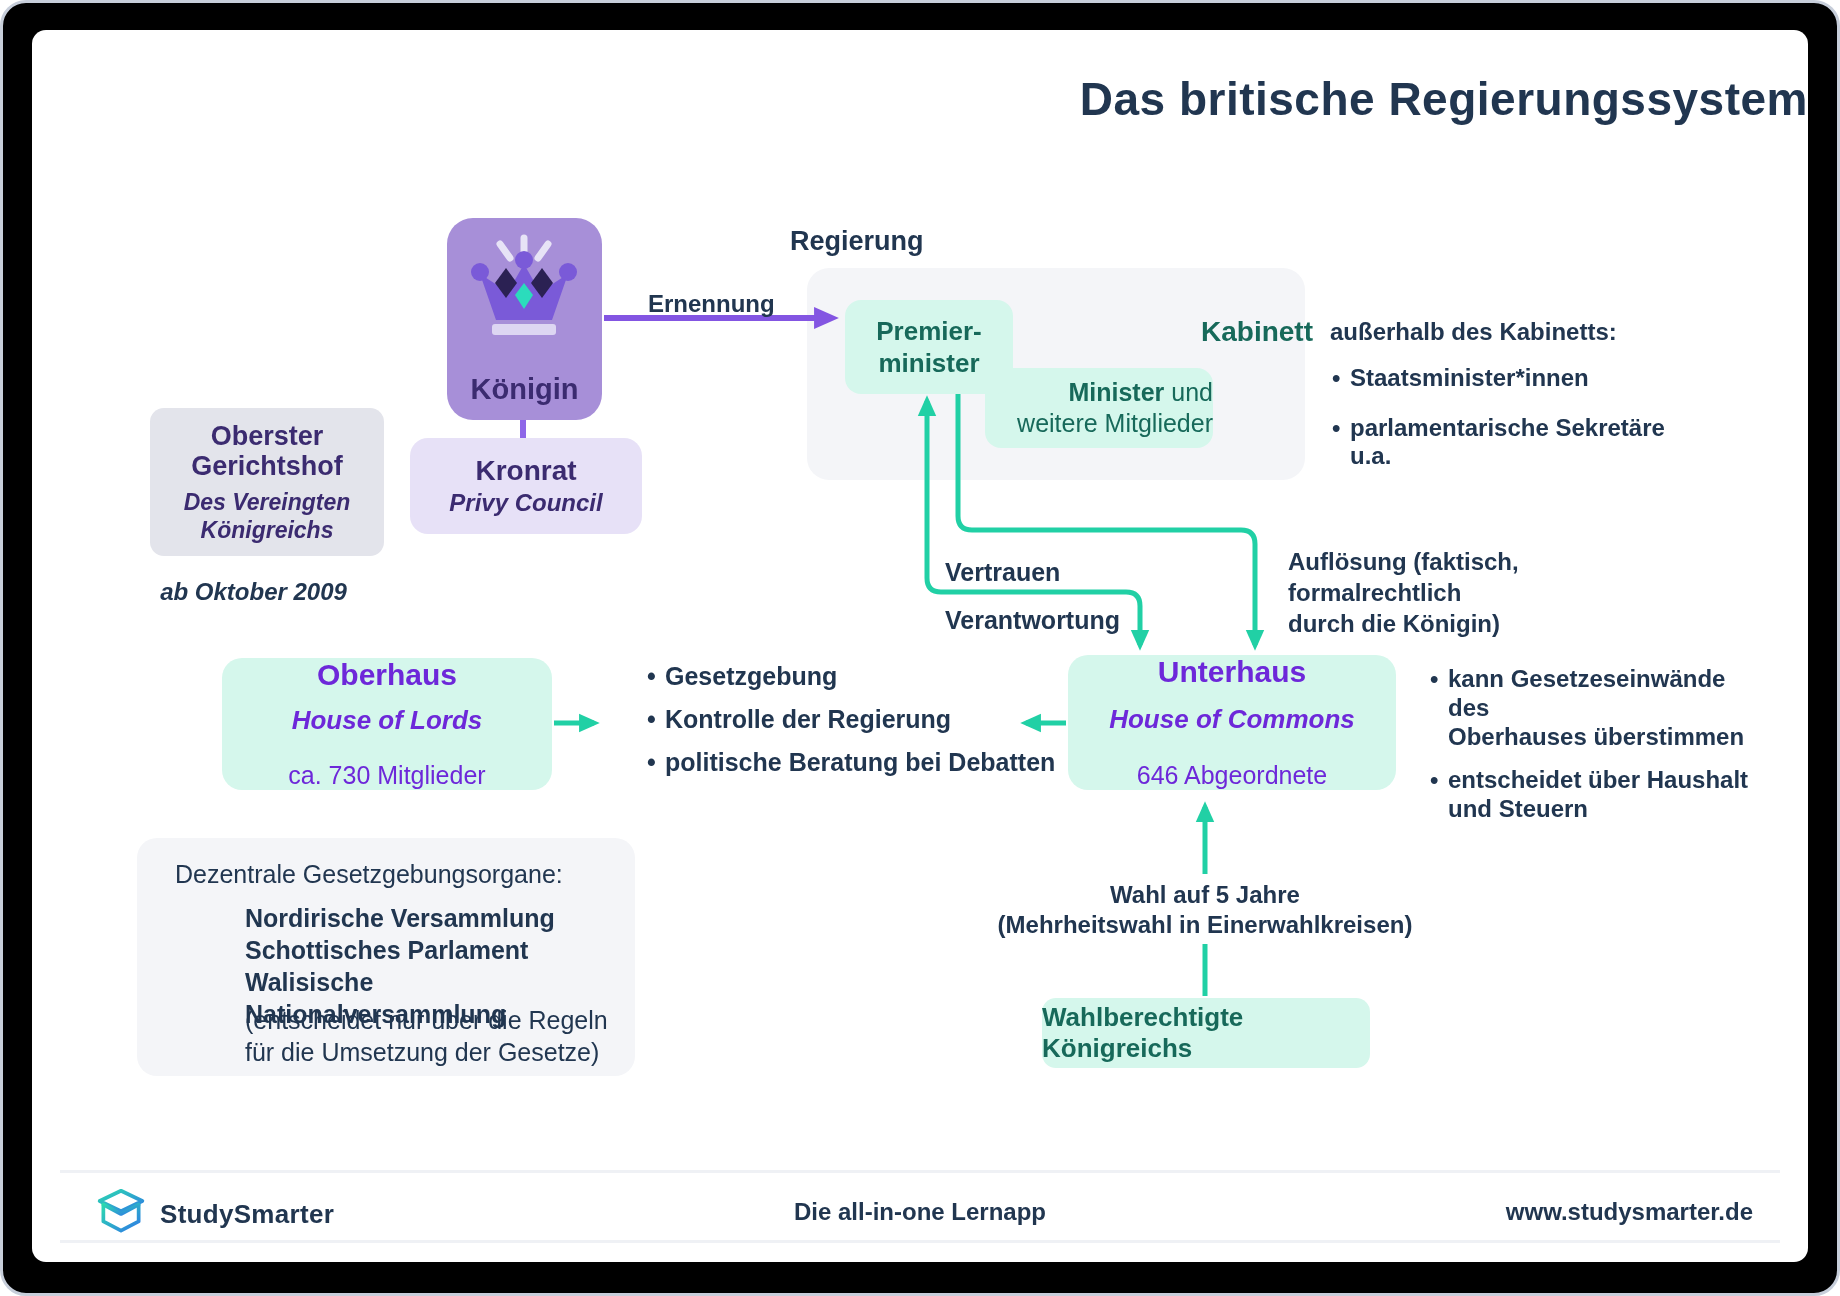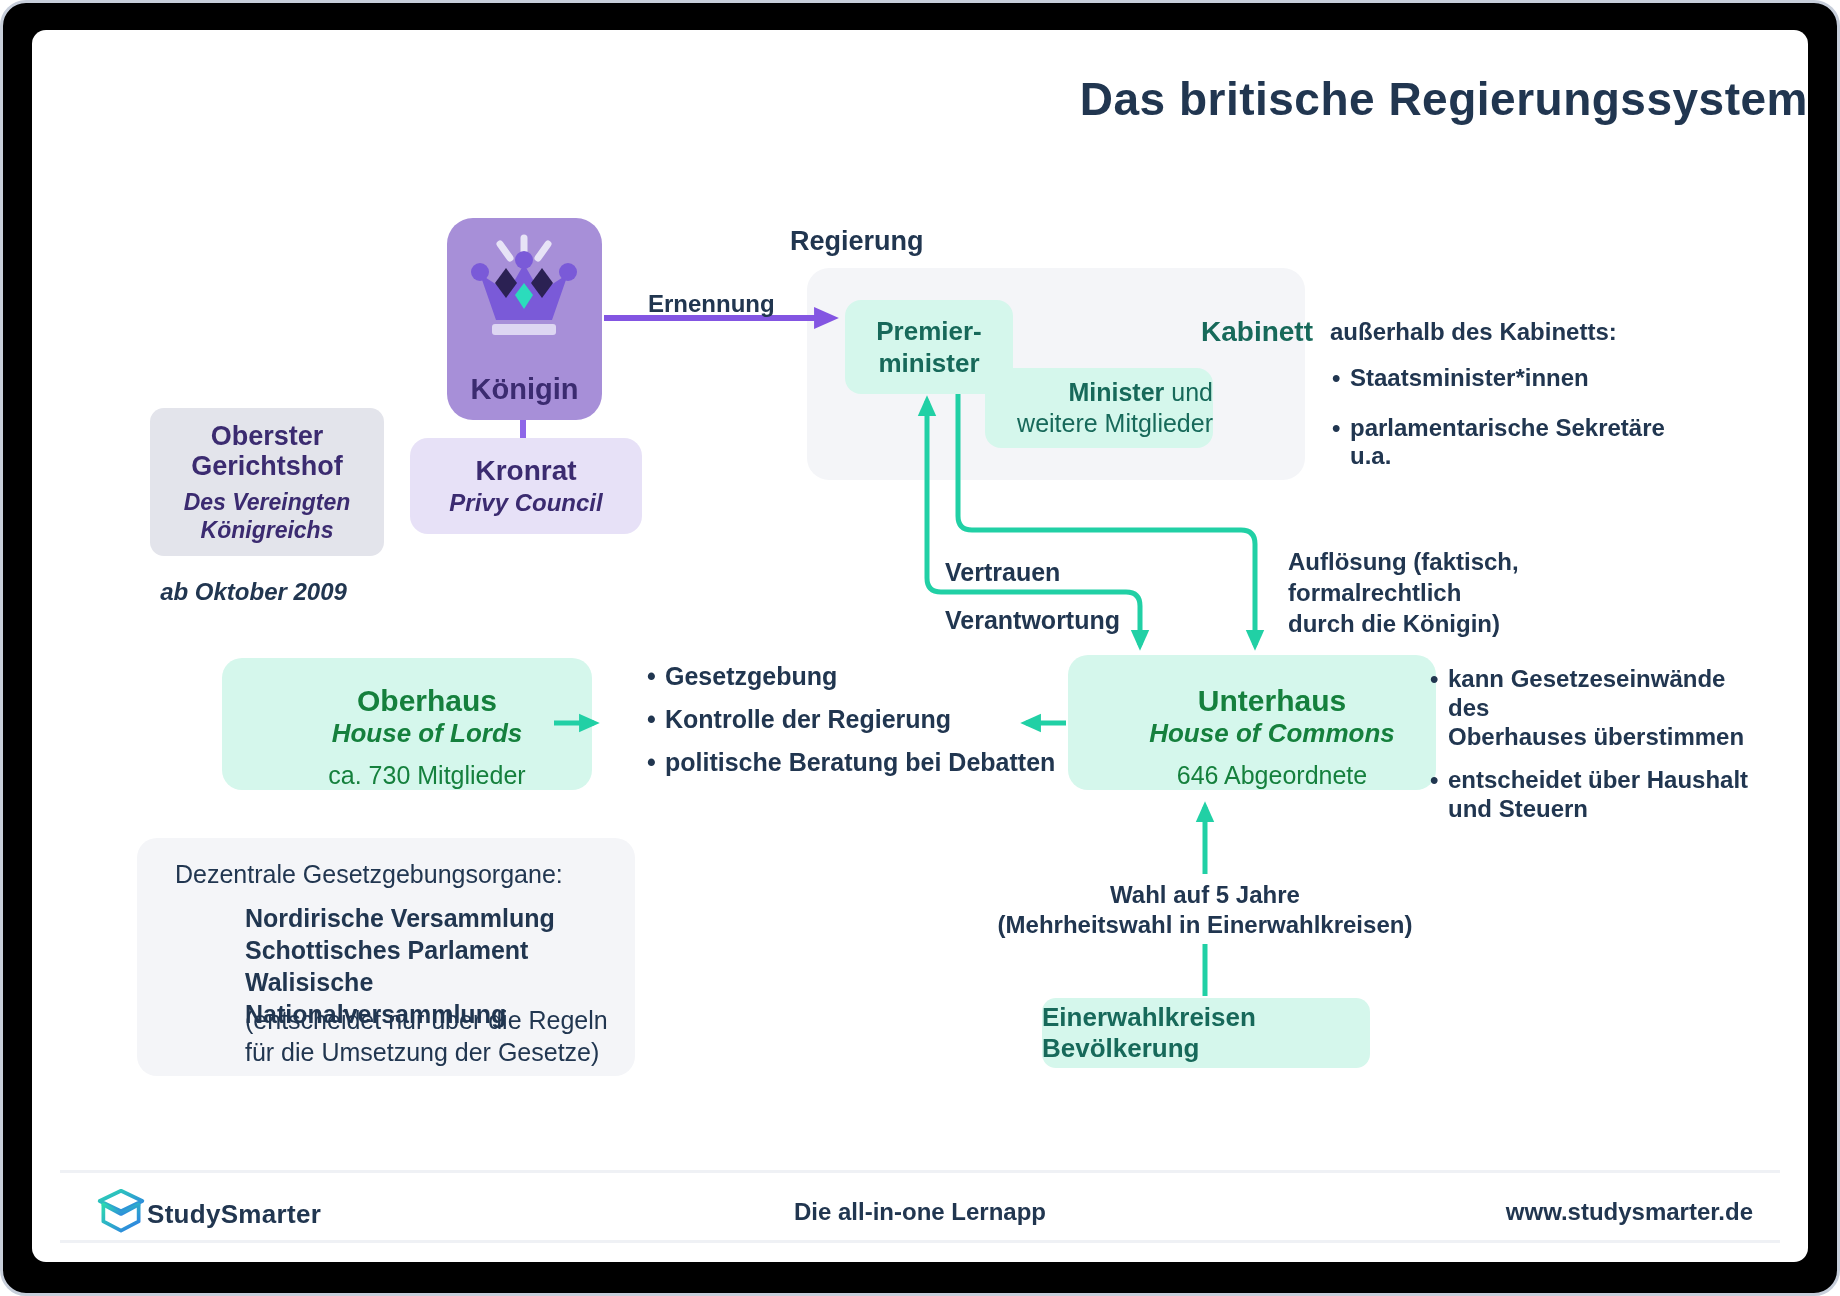--- a/index.html
+++ b/index.html
@@ -52,21 +52,21 @@
 
   .bullet{position:relative;padding-left:20px;}
   .bullet::before{content:"•";position:absolute;left:2px;}
 
   .lbl-vertrauen{left:945px;top:558px;font-size:25px;font-weight:bold;}
   .lbl-verantwortung{left:945px;top:606px;font-size:25px;font-weight:bold;}
   .lbl-aufloesung{left:1288px;top:546px;font-size:24px;font-weight:bold;line-height:31px;}
 
   
   .house{border-radius:20px;background:#D5F7EC;display:flex;flex-direction:column;
-         align-items:center;justify-content:flex-end;color:#15803d;padding-left:40px;}
+         align-items:center;justify-content:space-between;color:#6d28d9;}
   .oh-box{left:222px;top:658px;width:330px;height:132px;}
   .uh-box{left:1068px;top:655px;width:328px;height:135px;}
   .house-title{font-size:30px;font-weight:bold;line-height:34px;}
   .house-sub{font-size:26px;font-weight:bold;font-style:italic;line-height:30px;}
   .house-info{font-size:25px;margin-top:13px;}
 
   .functions{left:645px;top:664px;font-size:25px;font-weight:bold;line-height:25px;}
   .functions .bullet{margin-bottom:18px;}
   .uh-rights{left:1428px;top:664px;width:340px;font-size:24px;font-weight:bold;line-height:29px;}
   .uh-rights .item2{margin-top:14px;}
@@ -80,21 +80,21 @@
   
   .wahl-label{left:955px;top:880px;width:500px;text-align:center;font-size:24px;
               font-weight:bold;line-height:30px;}
   .wb-box{left:1042px;top:998px;width:328px;height:70px;border-radius:14px;background:#D5F7EC;
           display:flex;align-items:center;justify-content:center;
           font-size:26px;font-weight:bold;color:#17695A;}
 
   
   .divider{position:absolute;left:60px;width:1720px;height:3px;background:#EFF1F5;}
   .d1{top:1170px;} .d2{top:1240px;}
-  .logo{left:95px;top:1188px;display:flex;align-items:center;}
+  .logo{left:95px;top:1188px;display:flex;align-items:center;gap:13px;}
   .logo-text{font-size:26px;font-weight:bold;letter-spacing:.3px;}
   .tagline{left:32px;top:1198px;width:1776px;text-align:center;font-size:24px;font-weight:bold;}
   .url{right:87px;top:1198px;font-size:24px;font-weight:bold;}
 
   svg.connectors{position:absolute;inset:0;z-index:5;pointer-events:none;}
   .z6{z-index:6;}
 </style>
 </head>
 <body>
 
@@ -223,21 +223,21 @@
       <div>(entscheidet nur über die Regeln</div>
       <div>für die Umsetzung der Gesetze)</div>
     </div>
   </div>
 
   <div class="abs wahl-label z6">
     <div>Wahl auf 5 Jahre</div>
     <div>(Mehrheitswahl in Einerwahlkreisen)</div>
   </div>
   <div class="abs wb-box">
-    <div>Einerwahlkreisen Bevölkerung</div>
+    <div>Wahlberechtigte Königreichs</div>
   </div>
 
   <div class="divider d1"></div>
   <div class="divider d2"></div>
   <div class="abs logo">
     <svg width="52" height="52" viewBox="0 0 56 56">
       <defs>
         <linearGradient id="ssg" x1="0" y1="0" x2="1" y2="1">
           <stop offset="0" stop-color="#2BD9B0"></stop>
           <stop offset="1" stop-color="#2F7BE6"></stop>

